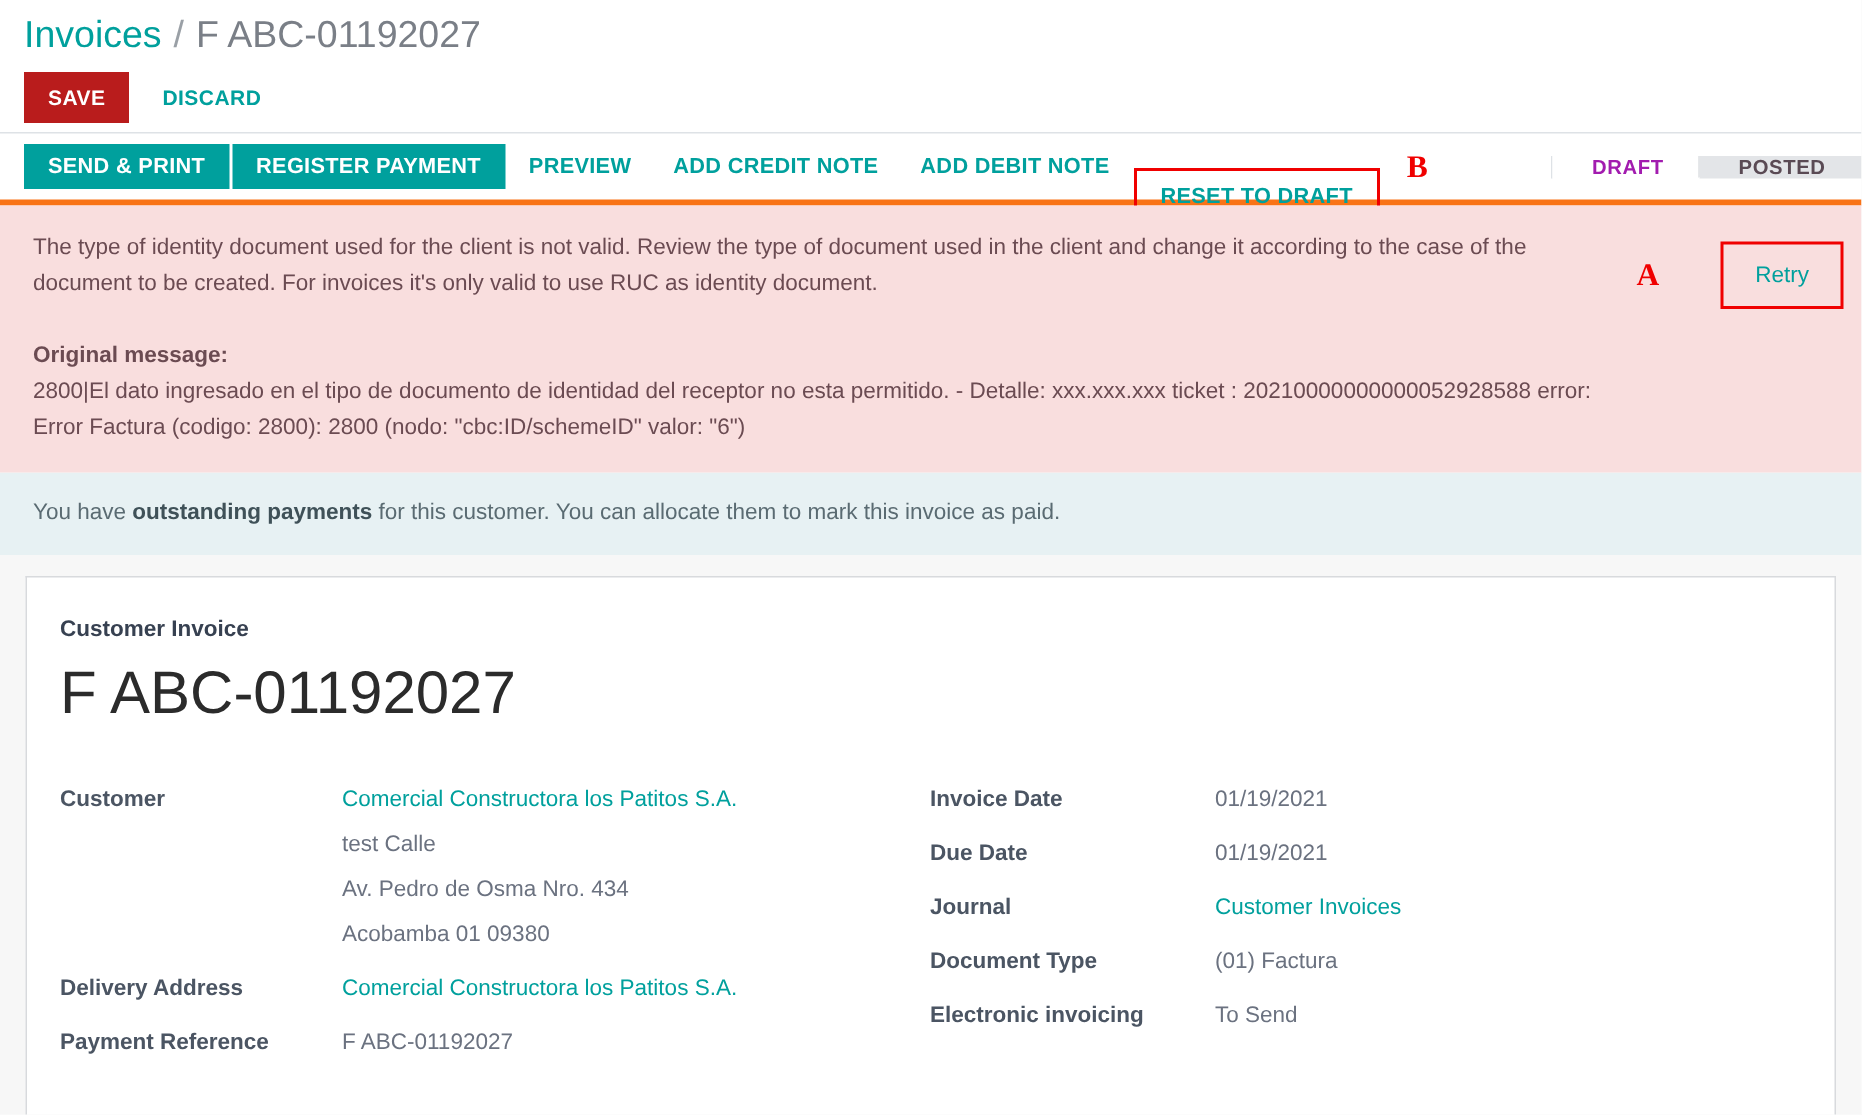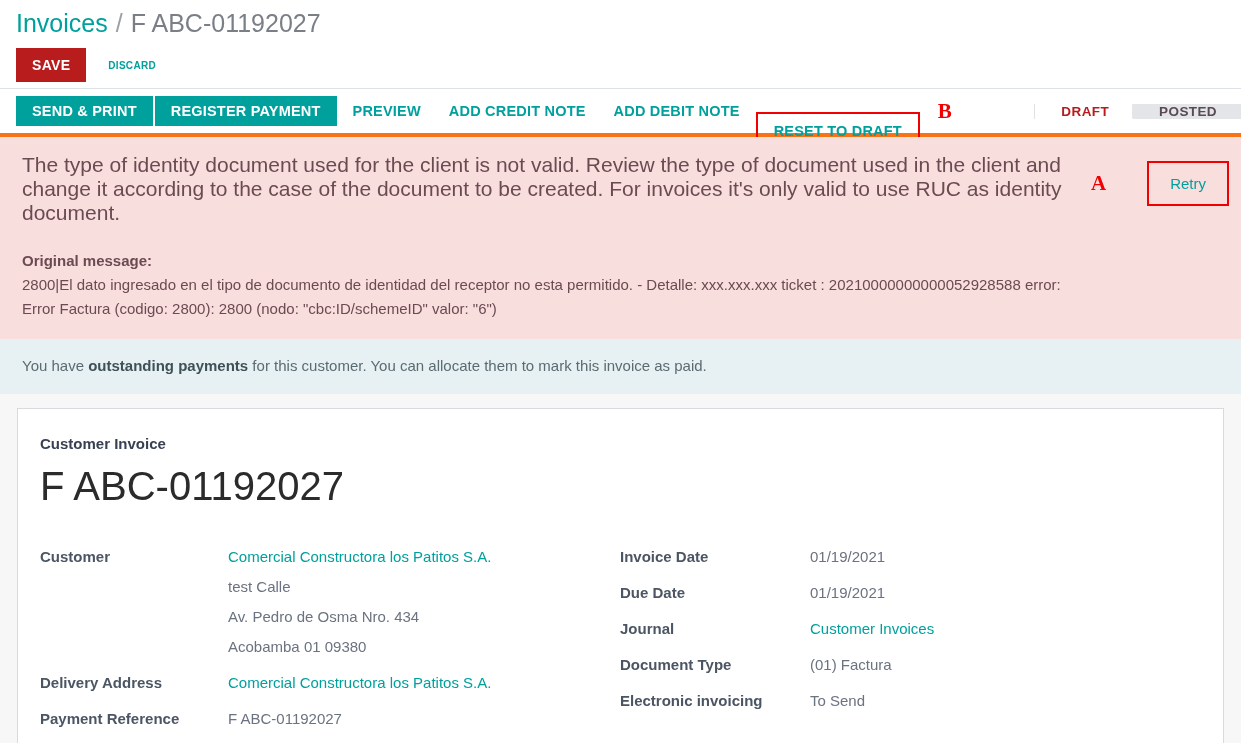--- a/index.html
+++ b/index.html
@@ -61,21 +61,21 @@
     letter-spacing: .3px;
     padding: 9px 16px;
     cursor: pointer;
     font-family: "Liberation Sans", sans-serif;
   }
   .btn-discard {
     background: transparent;
     border: none;
     color: #00A09D;
     font-weight: bold;
-    font-size: 10px;
+    font-size: 14px;
     letter-spacing: .3px;
     padding: 9px 16px;
     margin-left: 6px;
     cursor: pointer;
     font-family: "Liberation Sans", sans-serif;
   }
 
   
   .actionbar {
     position: relative;
@@ -142,21 +142,21 @@
   .stage {
     position: relative;
     display: flex;
     align-items: center;
     font-size: 13.5px;
     font-weight: bold;
     letter-spacing: .4px;
     padding: 0 24px 0 26px;
     cursor: pointer;
     background: #ffffff;
-    color: #b91c1c;
+    color: #a21caf;
     white-space: nowrap;
   }
   .stage.active {
     background: #e3e5e8;
     color: #5a4a54;
   }
   .stage.active::before {
     content: "";
     position: absolute;
     left: -1px;
@@ -175,21 +175,21 @@
     position: relative;
     display: flex;
     align-items: flex-start;
   }
   .alert-body {
     flex: 1 1 auto;
     padding-left: 22px;
     padding-right: 8px;
   }
   .alert-line {
-    font-size: 21px;
+    font-size: 15px;
     line-height: 24px;
     max-width: 1090px;
   }
   .alert-orig-title {
     font-weight: bold;
     font-size: 15px;
     line-height: 24px;
     margin-top: 24px;
   }
   .alert-orig-line {

